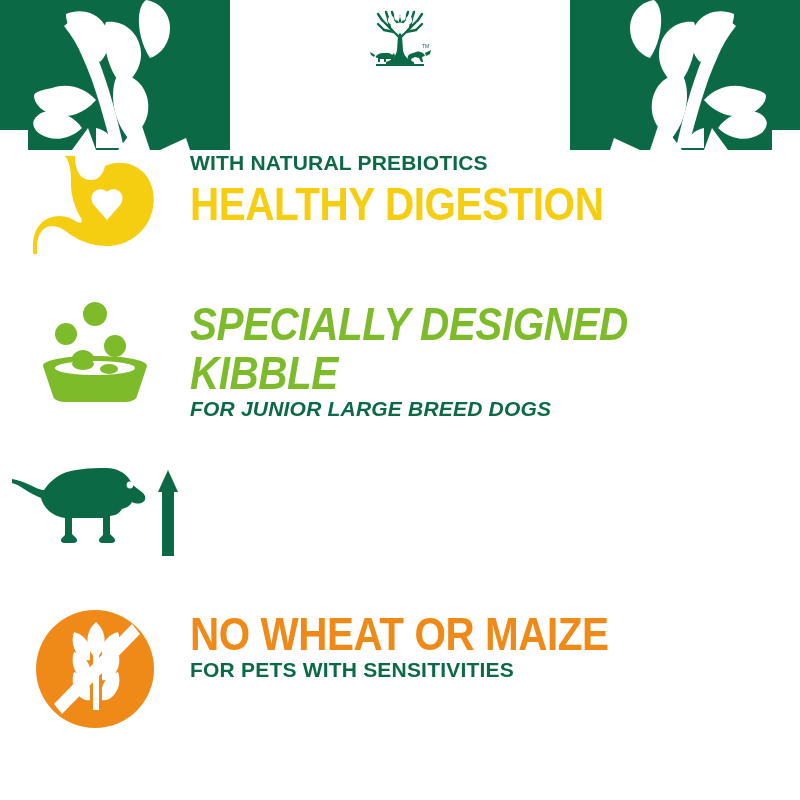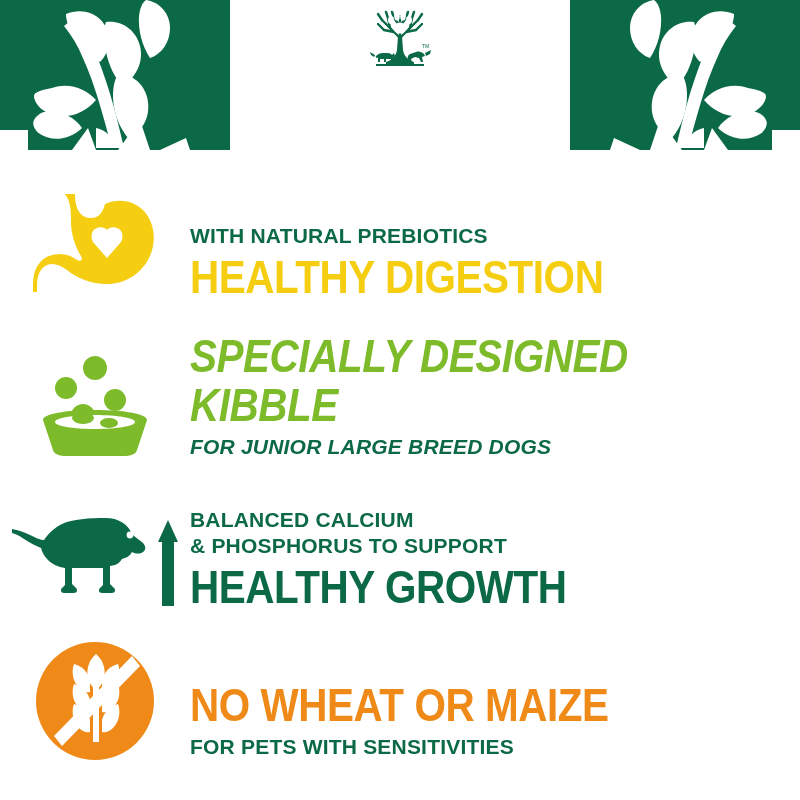--- a/index.html
+++ b/index.html
@@ -43,21 +43,21 @@
 
   
   #rows {
     position: absolute;
     top: 150px;
     left: 0;
     width: 800px;
   }
   .row {
     display: flex;
-    align-items: flex-end;
+    align-items: flex-start;
     width: 100%;
   }
   .row-icon {
     width: 190px;
     min-width: 190px;
     display: flex;
     align-items: center;
     justify-content: center;
   }
   .row-icon svg { display: block; }
@@ -93,21 +93,21 @@
     white-space: nowrap;
     transform: scaleX(0.86);
     transform-origin: left center;
   }
   .big.yellow { color: #F5CE12; }
   .big.lime   { color: #7DBB2B; }
   .big.green  { color: #0B6A45; }
   .big.orange { color: #EF8A18; }
   .big + .big { margin-top: 2px; }
   .sub + .big { margin-top: 4px; }
-  .big + .sub { margin-top: 6px; }
+  .big + .sub { }
 </style>
 </head>
 <body>
 
 <div id="page">
 
   <div class="corner left">
     <svg viewBox="0 0 230 150" xmlns="http://www.w3.org/2000/svg">
       <path fill="#0B6A45" d="M0,0 H230 V150 H190 L186,138 L160,150 H150 L140,120 L118,150 H96 L88,128 L72,150 H28 V130 H0 Z"></path>
       <g fill="#ffffff">
@@ -243,25 +243,20 @@
         <svg width="170" height="100" viewBox="0 0 170 100" xmlns="http://www.w3.org/2000/svg">
           <g fill="#0B6A45">
 
             <path d="M96,8 C108,8 118,14 122,24 C126,28 130,30 133,33 C136,36 136,40 133,42 C130,44 126,44 122,42 C120,46 116,48 112,49 C110,52 108,54 105,55 L100,56 L100,74 L104,78 C106,80 105,83 102,83 L92,83 C89,83 88,80 90,78 L93,75 L93,58 L62,58 L62,74 L66,78 C68,80 67,83 64,83 L54,83 C51,83 50,80 52,78 L55,75 L55,58 C48,57 42,54 38,50 C34,46 32,42 31,38 C26,36 20,33 14,29 C10,26 6,24 2,23 L2,19 C8,20 14,22 20,25 C26,28 31,30 34,30 C38,24 44,18 52,14 C62,9 80,8 96,8 Z"></path>
             <circle cx="120" cy="25" r="3.4" fill="#ffffff"></circle>
 
             <path d="M152,96 L152,32 L148,32 L158,10 L168,32 L164,32 L164,96 Z"></path>
           </g>
         </svg>
       </div>
-      <div class="row-text">
-        <div class="sub">BALANCED CALCIUM</div>
-        <div class="sub">&amp; PHOSPHORUS TO SUPPORT</div>
-        <div class="big green">HEALTHY GROWTH</div>
-      </div>
     </div>
 
     <div class="row row-4">
       <div class="row-icon">
         <svg width="118" height="118" viewBox="0 0 118 118" xmlns="http://www.w3.org/2000/svg">
           <circle cx="59" cy="59" r="59" fill="#EF8A18"></circle>
           <g fill="#ffffff">
 
             <path d="M57,100 L57,26 L63,26 L63,100 Z"></path>
 

